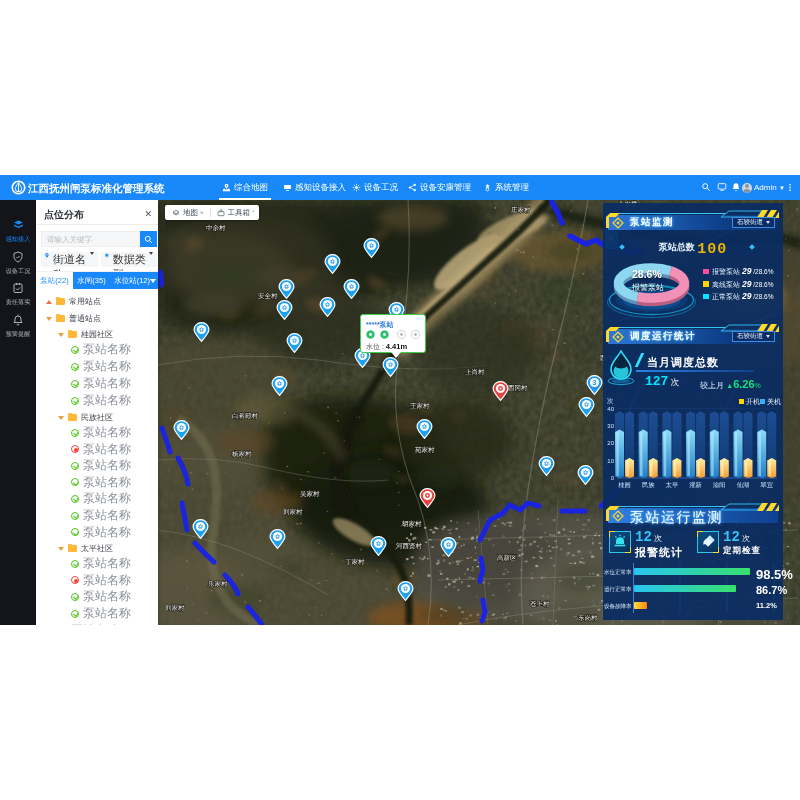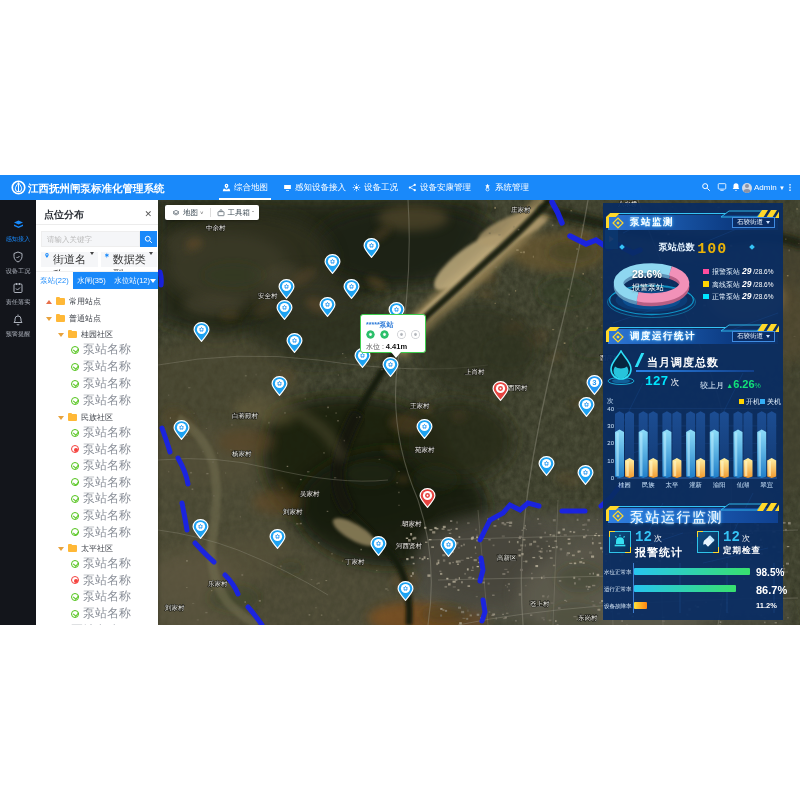--- a/index.html
+++ b/index.html
@@ -1406,21 +1406,21 @@
 <div style="position:absolute;left:120px;top:326px;font-size:14px;font-weight:bold;color:#35c3f5;font-family:'Liberation Mono',monospace;">12<span style="font-size:8px;color:#fff;font-family:'Liberation Sans',sans-serif;font-weight:normal;"> 次</span></div>
 <div style="position:absolute;left:120px;top:342px;font-size:8.5px;font-weight:bold;color:#fff;letter-spacing:1px;">定期检查</div>
 <div style="position:absolute;left:30px;top:360px;width:1px;height:50px;background:#3f7fd0;"></div>
 <svg style="position:absolute;left:30px;top:360px;" width="145" height="50">
         <g stroke="#24579e" stroke-width="0.6" opacity="0.6">
           <path d="M47,0 V50 M94,0 V50 M141,0 V50"></path>
         </g>
       </svg>
 <div style="position:absolute;left:1px;top:365.5px;font-size:6.5px;color:#dfeefc;transform:scale(0.85);transform-origin:0 0;white-space:nowrap;">水位正常率</div>
 <div style="position:absolute;left:31px;top:365.0px;width:116.2px;height:7px;background:linear-gradient(90deg,#27c5f0,#38e06e);border-radius:1px;"></div>
-<div style="position:absolute;left:153px;top:364.0px;font-size:10px;font-weight:bold;color:#fff;">98.5%</div>
+<div style="position:absolute;left:153px;top:364.0px;font-size:13px;font-weight:bold;color:#fff;">98.5%</div>
 <div style="position:absolute;left:1px;top:382.7px;font-size:6.5px;color:#dfeefc;transform:scale(0.85);transform-origin:0 0;white-space:nowrap;">运行正常率</div>
 <div style="position:absolute;left:31px;top:382.2px;width:102.3px;height:7px;background:linear-gradient(90deg,#27c5f0,#38e06e);border-radius:1px;"></div>
 <div style="position:absolute;left:153px;top:381.2px;font-size:11px;font-weight:bold;color:#fff;">86.7%</div>
 <div style="position:absolute;left:1px;top:399.9px;font-size:6.5px;color:#dfeefc;transform:scale(0.85);transform-origin:0 0;white-space:nowrap;">设备故障率</div>
 <div style="position:absolute;left:31px;top:399.4px;width:13.2px;height:7px;background:linear-gradient(90deg,#ffe13a,#ff8412);border-radius:1px;"></div>
 <div style="position:absolute;left:153px;top:398.4px;font-size:7.5px;font-weight:bold;color:#fff;">11.2%</div>
     </div>
 </div>
 
 </body></html>

